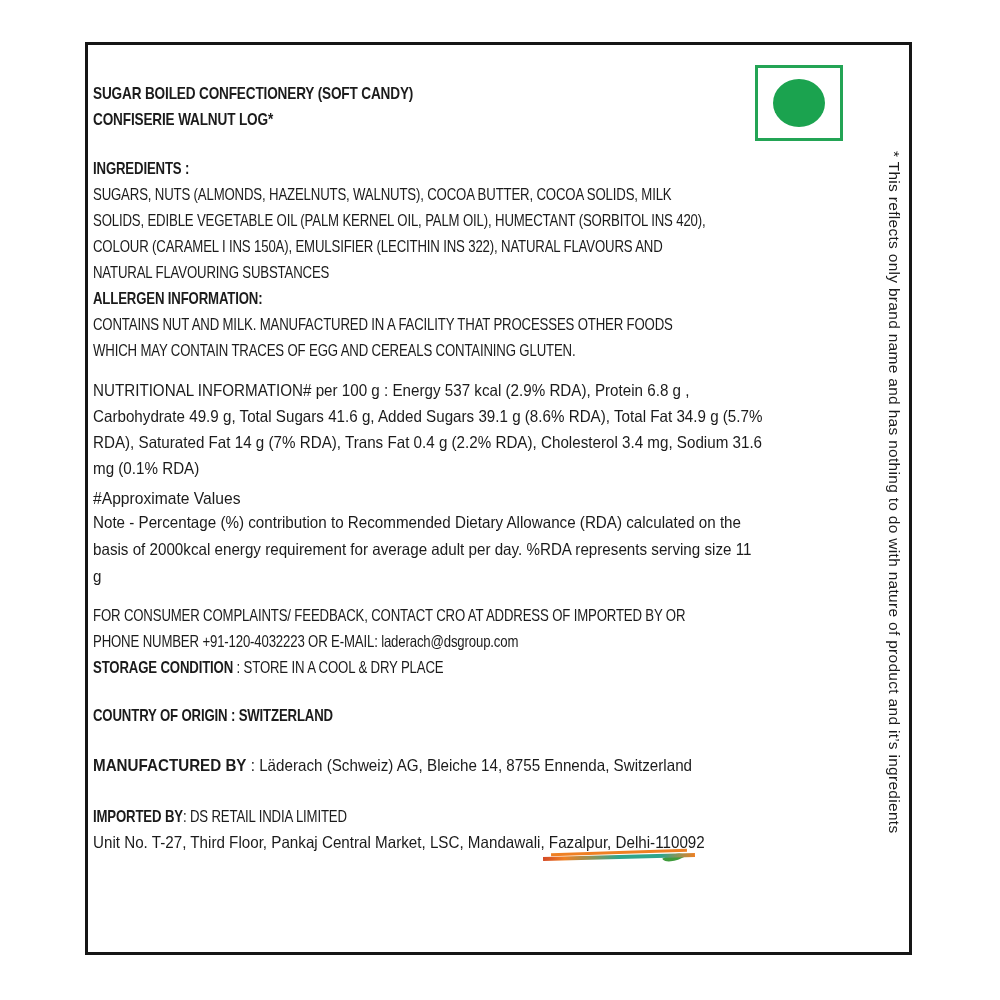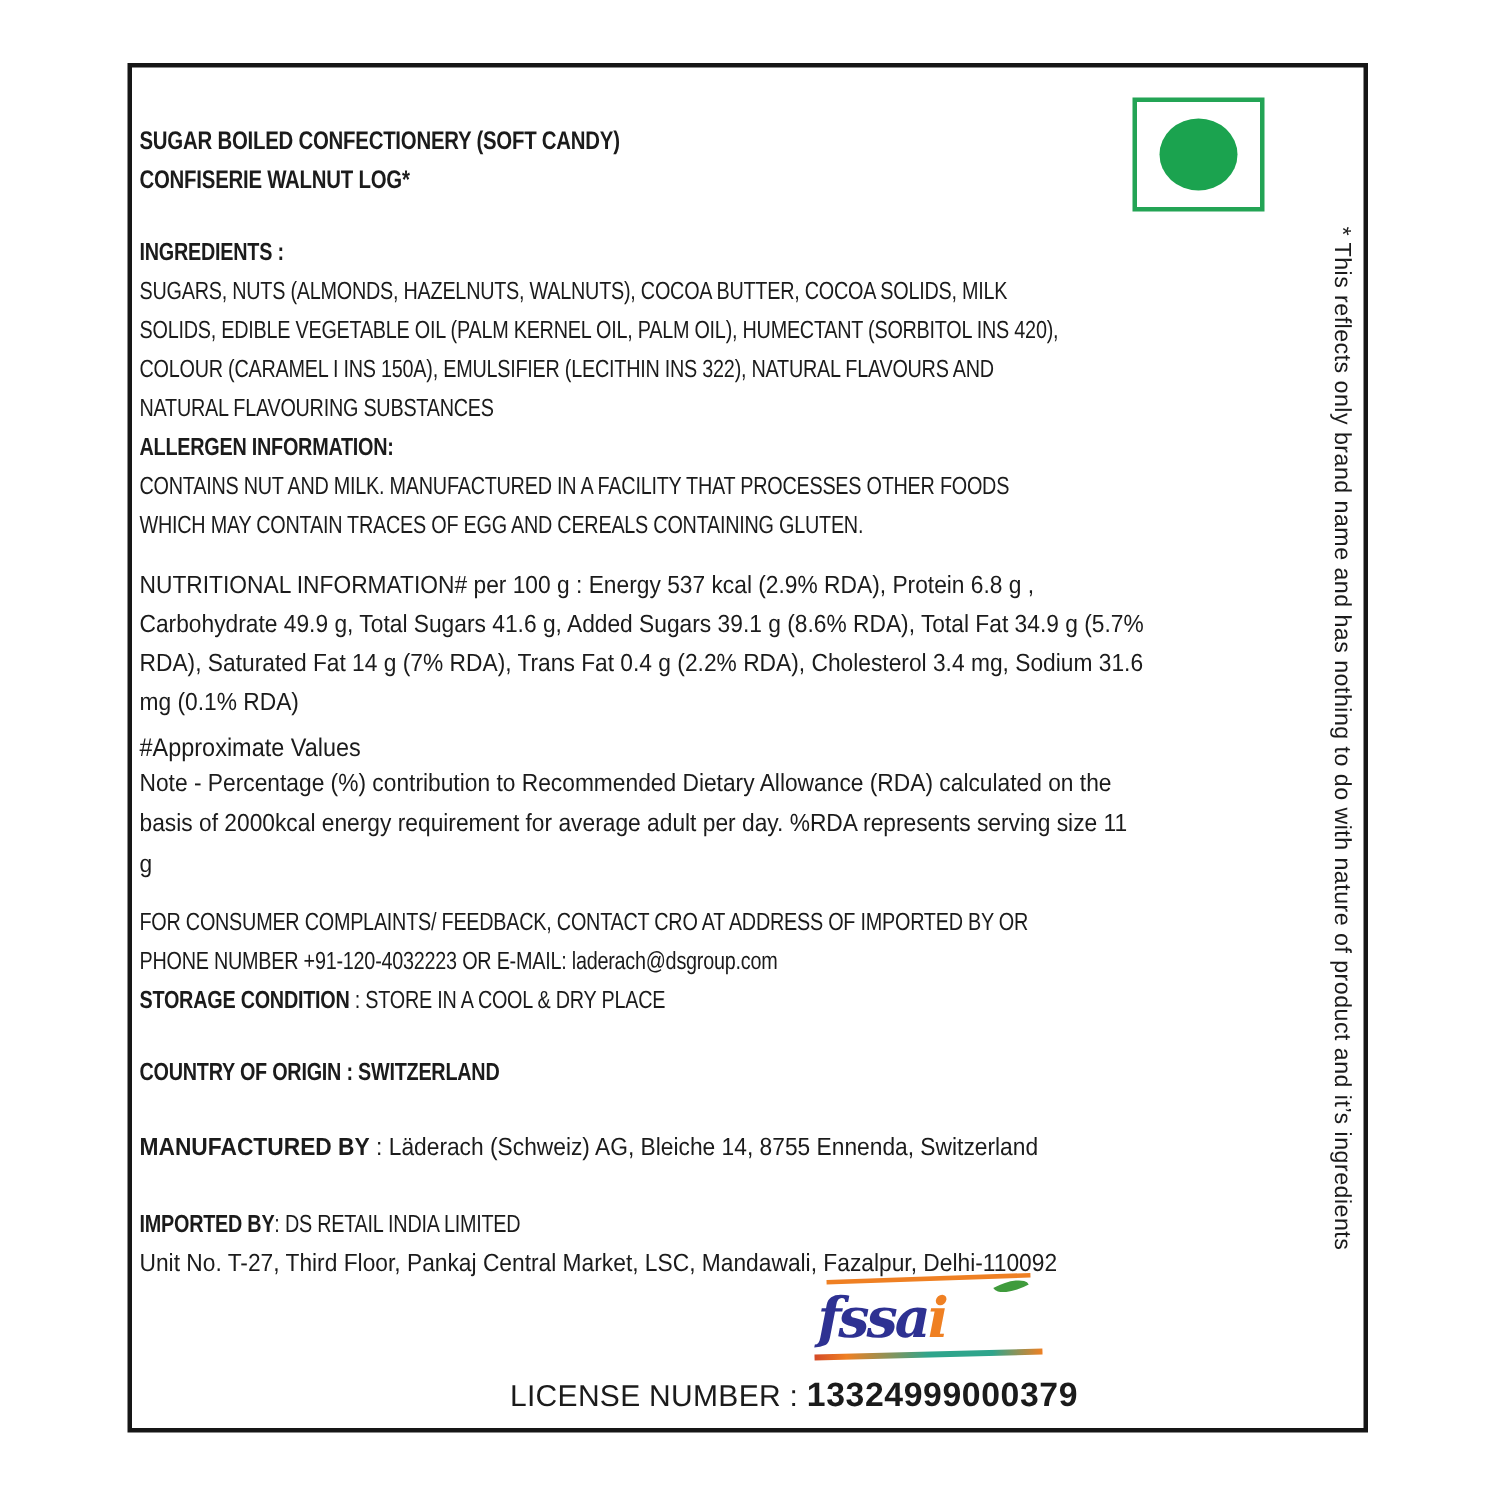--- a/index.html
+++ b/index.html
@@ -91,20 +91,18 @@
       <div class="mixed line mt24"><span class="b">MANUFACTURED BY</span><span> : Läderach (Schweiz) AG, Bleiche 14, 8755 Ennenda, Switzerland</span></div>
 
       <div class="caps line mt25"><span class="b">IMPORTED BY</span><span>: DS RETAIL INDIA LIMITED</span></div>
 
       <div class="mixed line">Unit No. T-27, Third Floor, Pankaj Central Market, LSC, Mandawali, Fazalpur, Delhi-110092</div>
     </div>
 
     <div class="fssai">
       <div class="bar-top"></div>
       <div class="leaf"></div>
-      <div class="word"><span>fssa</span><span class="i-orange">i</span></div>
       <div class="bar-bottom"></div>
     </div>
 
-    <div class="license"><span>LICENSE NUMBER : </span><span class="num">13324999000379</span></div>
 
   </div>
 </div>
 
 </body></html>

